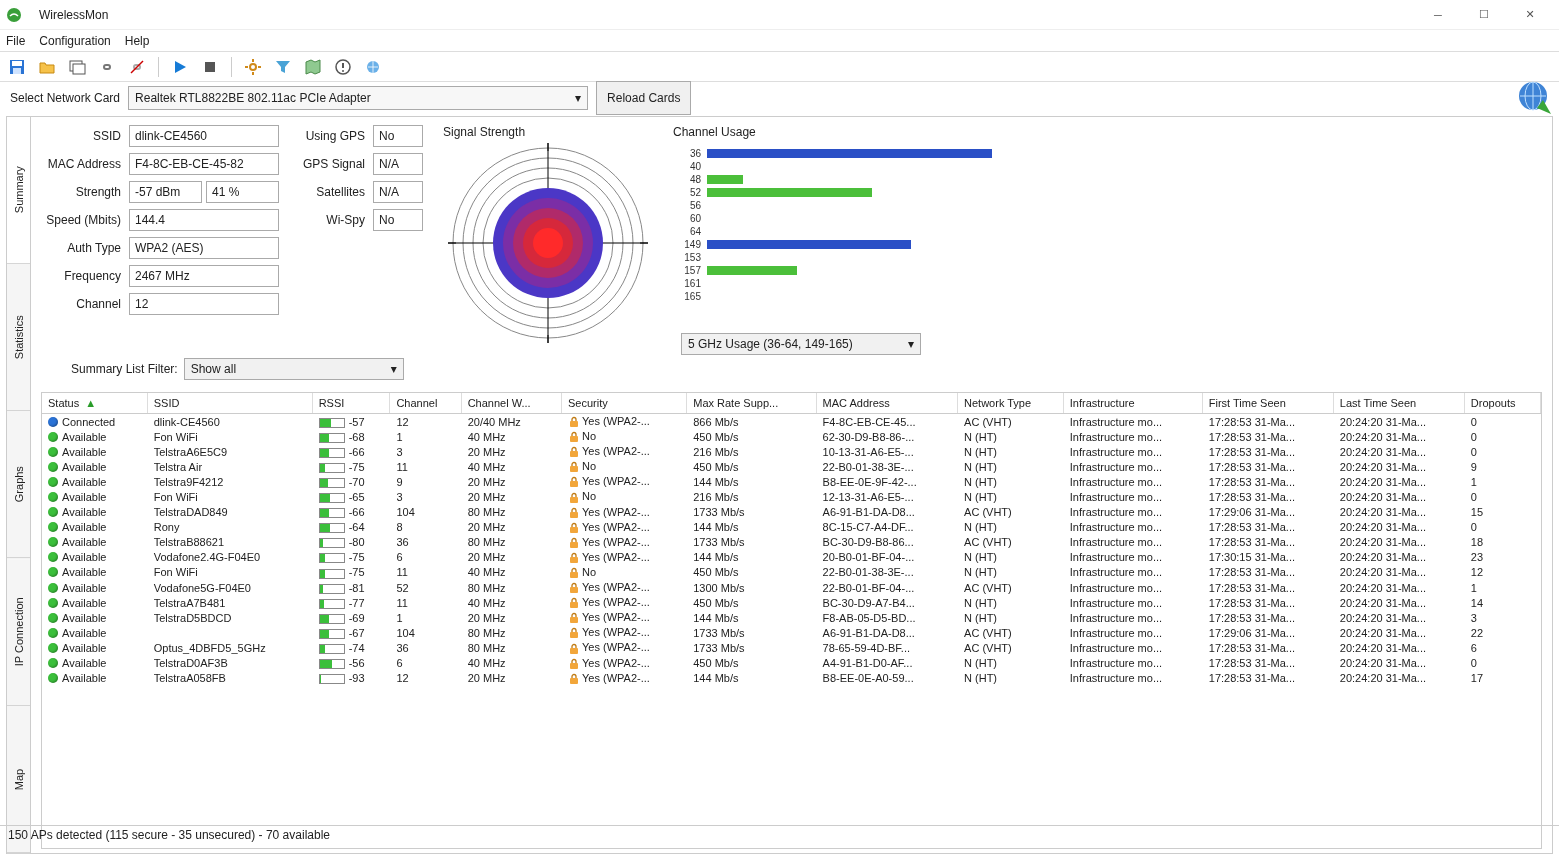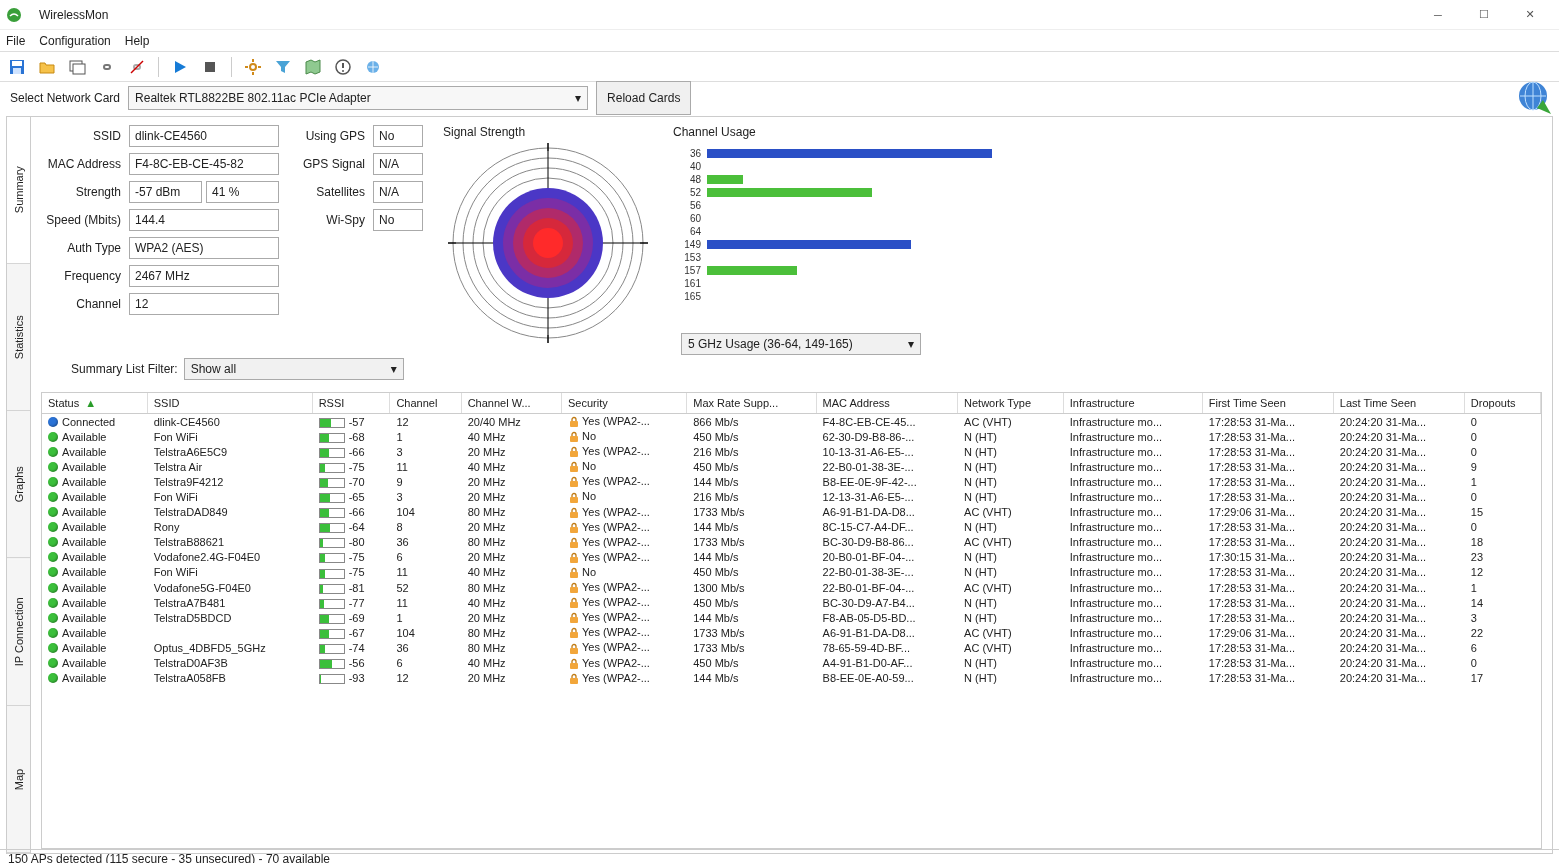--- a/index.html
+++ b/index.html
@@ -54,21 +54,21 @@
 table.grid th { text-align: left; font-weight: 400; background: #fff; border-right: 1px solid #ddd; border-bottom: 1px solid #ccc; padding: 4px 6px; position: sticky; top: 0; white-space: nowrap; }
 table.grid td { padding: 1px 6px; white-space: nowrap; border-right: 1px solid transparent; }
 .status-cell { display: flex; align-items: center; gap: 4px; }
 .dot { width: 10px; height: 10px; border-radius: 50%; background: #3bbf3b; box-shadow: inset -1px -1px 2px rgba(0,0,0,.3); }
 .dot.blue { background: #2a72d6; }
 .rssi-bar { display: inline-block; width: 26px; height: 10px; border: 1px solid #888; position: relative; margin-right: 4px; vertical-align: middle; }
 .rssi-bar .fill { position: absolute; left: 0; top: 0; bottom: 0; background: #3bbf3b; }
 .lock { display: inline-block; width: 12px; height: 12px; margin-right: 2px; vertical-align: middle; }
 .lock svg { width: 12px; height: 12px; }
 .sort-arrow { color: #2a9c2a; margin-left: 6px; }
-.statusbar { position: absolute; left: 0; right: 0; bottom: 0; height: 14px; border-top: 1px solid #ccc; padding: 2px 8px; font-size: 12px; }
+.statusbar { position: absolute; left: 0; right: 0; bottom: 0; height: 38px; border-top: 1px solid #ccc; padding: 2px 8px; font-size: 12px; }
 </style>
 </head>
 <body>
 
 <div class="titlebar">
   <span class="app-icon">
     <svg viewBox="0 0 16 16">
         <circle cx="8" cy="8" r="7" fill="#3a9f3a"></circle>
         <path d="M4 9 Q8 5 12 9" stroke="#fff" fill="none" stroke-width="1.5"></path>
       </svg>

